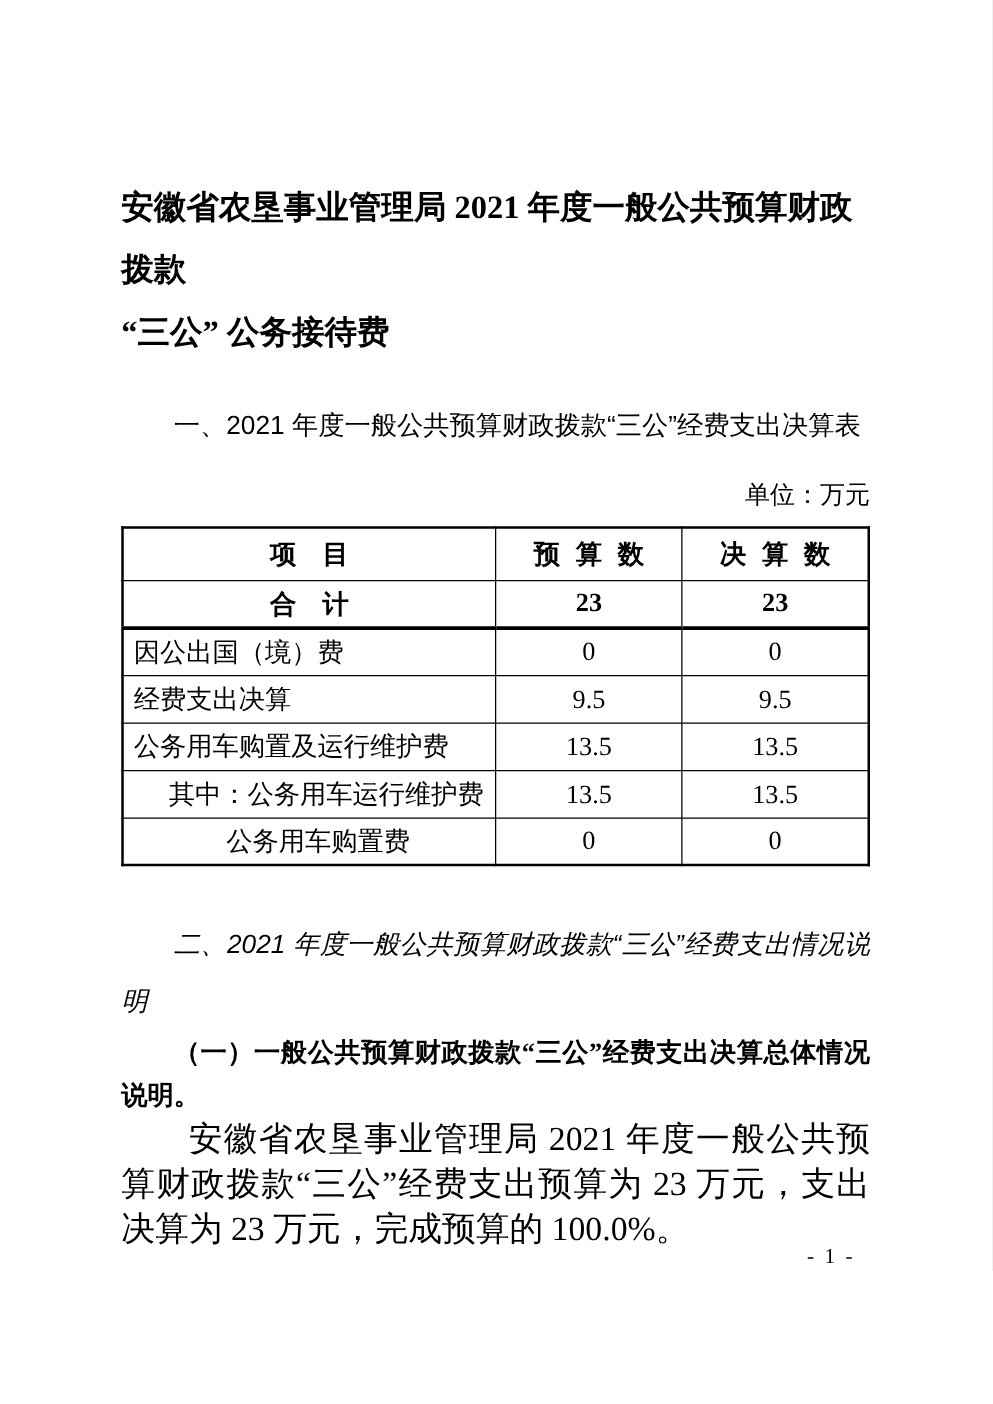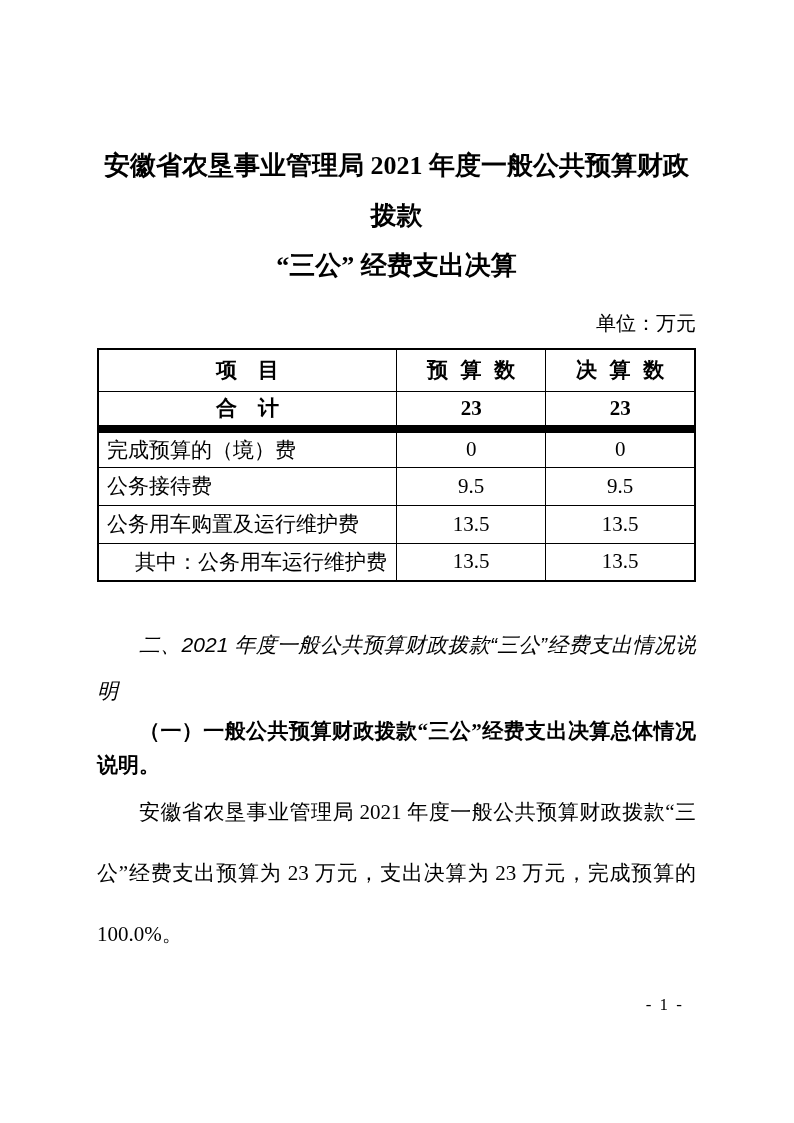--- a/index.html
+++ b/index.html
@@ -9,21 +9,21 @@
     margin: 0 auto;
     background: #ffffff;
     position: relative;
     box-sizing: border-box;
     padding: 141px 98px 0 97px;
     color: #000;
     font-family: "Liberation Serif", "DejaVu Serif", serif;
     overflow: hidden;
   }
   .doc-title {
-    text-align: center;
+    text-align: left;
     font-size: 26px;
     font-weight: bold;
     line-height: 50px;
     font-family: "Liberation Serif", "DejaVu Serif", serif;
   }
   .sec-heading {
     margin-top: 27px;
     font-size: 21px;
     line-height: 46px;
     text-indent: 2em;
@@ -51,62 +51,63 @@
     box-sizing: border-box;
   }
   table.budget-table { border: 2px solid #000; }
   table.budget-table tr.header-row td,
   table.budget-table tr.total-row td {
     font-weight: bold;
     text-align: center;
     padding-left: 4px;
   }
   table.budget-table tr.header-row td { height: 42px; font-family: Liberation Mono, monospace; }
-  table.budget-table tr.total-row td { border-bottom: 8px solid #000000; }
+  table.budget-table tr.total-row td { border-bottom: 3px solid #000000; }
   table.budget-table td.num { text-align: center; padding-left: 4px; }
   table.budget-table td.indent-1 { padding-left: 36px; }
   table.budget-table td.indent-2 { padding-left: 82px; }
   col.c1 { width: 50%; }
   col.c2 { width: 25%; }
   col.c3 { width: 25%; }
   .sec2-heading { margin-top: 40px; font-style: italic; }
   .sub-heading {
     font-size: 21px;
     line-height: 34px;
     text-indent: 2em;
     text-align: justify;
     font-weight: bold;
     font-family: "Liberation Serif", "DejaVu Serif", serif;
   }
   .body-para {
-    font-size: 21px;
-    line-height: 61px;
+    font-size: 27px;
+    line-height: 36px;
     text-indent: 2em;
     text-align: justify;
     font-family: "Liberation Serif", "DejaVu Serif", serif;
   }
   .page-footer {
     position: absolute;
     top: 995px;
     right: 110px;
     font-size: 17px;
     letter-spacing: 2px;
     font-family: "Liberation Serif", "DejaVu Serif", serif;
   }
 </style>
 </head>
 <body>
 
 <div class="page">
 
   <div class="doc-title">
     <div>安徽省农垦事业管理局 2021 年度一般公共预算财政拨款</div>
-    <div>“三公” 经费支出决算</div>
+    <div>“三公” 公务接待费</div>
   </div>
 
+  <div class="sec-heading">一、2021 年度一般公共预算财政拨款“三公”经费支出决算表</div>
 
   <div class="unit-line">单位：万元</div>
 
   <table class="budget-table">
     <colgroup>
         <col class="c1">
         <col class="c2">
         <col class="c3">
       </colgroup>
     <tbody>
@@ -114,38 +115,43 @@
       <td>项　目</td>
       <td>预 算 数</td>
       <td>决 算 数</td>
     </tr>
     <tr class="total-row">
       <td>合　计</td>
       <td class="num">23</td>
       <td class="num">23</td>
     </tr>
     <tr>
-      <td>完成预算的（境）费</td>
+      <td>因公出国（境）费</td>
       <td class="num">0</td>
       <td class="num">0</td>
     </tr>
     <tr>
-      <td>公务接待费</td>
+      <td>经费支出决算</td>
       <td class="num">9.5</td>
       <td class="num">9.5</td>
     </tr>
     <tr>
       <td>公务用车购置及运行维护费</td>
       <td class="num">13.5</td>
       <td class="num">13.5</td>
     </tr>
     <tr>
       <td class="indent-1">其中：公务用车运行维护费</td>
       <td class="num">13.5</td>
       <td class="num">13.5</td>
+    </tr>
+    <tr>
+      <td class="indent-2">公务用车购置费</td>
+      <td class="num">0</td>
+      <td class="num">0</td>
     </tr>
   </tbody>
     </table>
 
   <div class="sec-heading sec2-heading">二、2021 年度一般公共预算财政拨款“三公”经费支出情况说明</div>
 
   <div class="sub-heading">（一）一般公共预算财政拨款“三公”经费支出决算总体情况说明。</div>
 
   <div class="body-para">安徽省农垦事业管理局 2021 年度一般公共预算财政拨款“三公”经费支出预算为 23 万元，支出决算为 23 万元，完成预算的 100.0%。</div>
 

